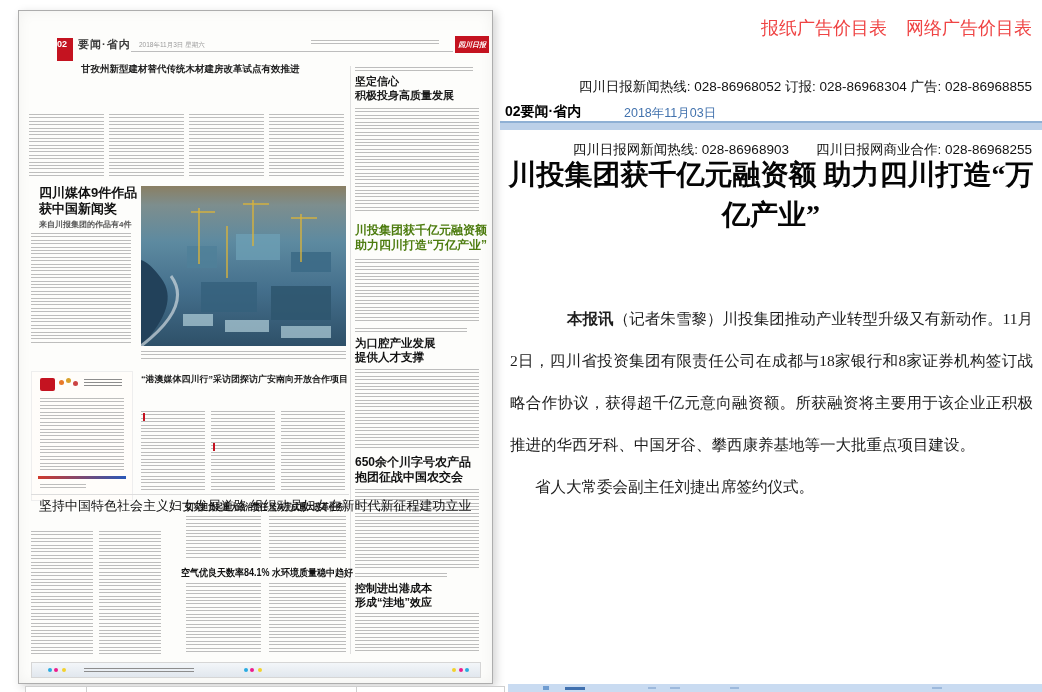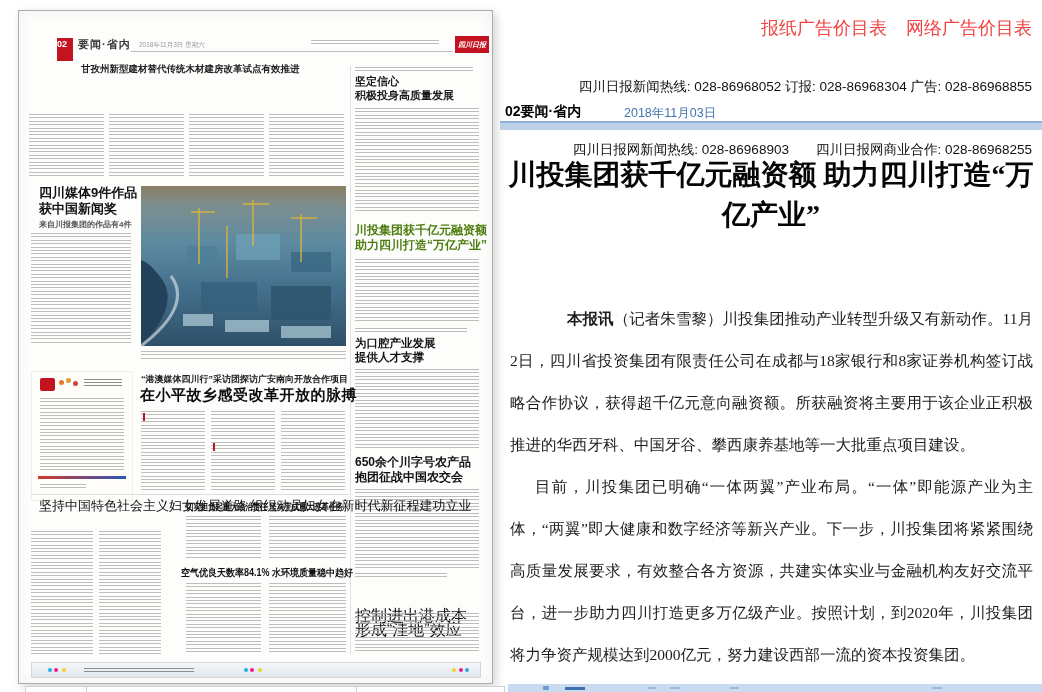--- a/index.html
+++ b/index.html
@@ -45,21 +45,21 @@
   .np-mid-sim{top:400px;width:64px;height:82px;}
   .red-mark{width:2px;height:8px;background:#c41320;}
   .np-ct-head{left:336px;top:212px;font-size:12px;font-weight:bold;color:#4d7c0f;line-height:15px;}
   .np-ct-sim{left:336px;top:248px;width:124px;height:62px;}
   .np-kq-kicker{left:336px;top:317px;width:112px;height:5px;}
   .np-kq-head{left:336px;top:325px;font-size:11.5px;font-weight:bold;color:#111;line-height:14px;}
   .np-kq-sim{left:336px;top:358px;width:124px;height:82px;}
   .np-nc-head{left:336px;top:444px;font-size:12px;font-weight:bold;color:#111;line-height:15px;}
   .np-nc-sim{left:336px;top:478px;width:124px;height:80px;}
   .np-gk-kicker{left:336px;top:562px;width:92px;height:5px;}
-  .np-gk-head{left:336px;top:598px;font-size:16px;font-weight:normal;color:#111;line-height:14px;}
+  .np-gk-head{left:336px;top:570px;font-size:11px;font-weight:bold;color:#111;line-height:14px;}
   .np-gk-sim{left:336px;top:602px;width:124px;height:40px;}
   .np-divider{left:12px;top:483px;width:318px;height:1px;background:#ddd;}
   .np-fn-head{left:20px;top:488px;font-size:13px;font-weight:normal;color:#111;line-height:13px;white-space:nowrap;}
   .np-zz-head{left:167px;top:490px;font-size:9.5px;font-weight:bold;color:#111;white-space:nowrap;
     transform:scaleX(.78);transform-origin:left top;}
   .np-kg-head{left:162px;top:555px;font-size:10px;font-weight:bold;color:#111;white-space:nowrap;
     transform:scaleX(.9);transform-origin:left top;}
   .np-bottom-bar{left:12px;top:651px;width:448px;height:14px;
     background:linear-gradient(#f3f6f9,#e1e7ee);border:1px solid #d6d6d6;}
   .np-bottom-bar > *{position:absolute;}
@@ -160,21 +160,20 @@
     <div style="left:27px;top:8px;width:5px;height:5px;border-radius:50%;background:#e8792a;"></div>
     <div style="left:34px;top:6px;width:5px;height:5px;border-radius:50%;background:#d8a12c;"></div>
     <div style="left:41px;top:9px;width:5px;height:5px;border-radius:50%;background:#c44;"></div>
     <div style="left:52px;top:7px;width:38px;height:8px;" class="sim-dk"></div>
     <div style="left:8px;top:26px;width:84px;height:72px;" class="sim"></div>
     <div style="left:6px;top:104px;width:88px;height:3px;background:linear-gradient(90deg,#d03a2c,#2a58b8);"></div>
     <div style="left:8px;top:112px;width:46px;height:5px;" class="sim"></div>
   </div>
 
   <div class="np-xp-kicker">“港澳媒体四川行”采访团探访广安南向开放合作项目</div>
-  <div class="np-xp-head">在小平故乡感受改革开放的脉搏</div>
   <div class="np-mid-sim sim" style="left:122px;"></div>
   <div class="np-mid-sim sim" style="left:192px;"></div>
   <div class="np-mid-sim sim" style="left:262px;"></div>
   <div class="red-mark" style="left:124px;top:402px;"></div>
   <div class="red-mark" style="left:194px;top:432px;"></div>
 
   <div class="np-ct-head ml">川投集团获千亿元融资额
 助力四川打造“万亿产业”</div>
   <div class="np-ct-sim sim"></div>
   <div class="np-kq-kicker sim"></div>
@@ -226,21 +225,20 @@
 </div>
 
 <div class="section-label">02要闻·省内</div>
 <div class="section-date">2018年11月03日</div>
 <div class="blue-rule"></div>
 
 <h1 class="art-title">川投集团获千亿元融资额 助力四川打造“万亿产业”</h1>
 
 <div class="art-body">
   <p class="p1"><b>本报讯</b><span>（记者朱雪黎）川投集团推动产业转型升级又有新动作。11月2日，四川省投资集团有限责任公司在成都与18家银行和8家证券机构签订战略合作协议，获得超千亿元意向融资额。所获融资将主要用于该企业正积极推进的华西牙科、中国牙谷、攀西康养基地等一大批重点项目建设。</span></p>
-  <p class="p2">目前，川投集团已明确“一体两翼”产业布局。“一体”即能源产业为主体，“两翼”即大健康和数字经济等新兴产业。下一步，川投集团将紧紧围绕高质量发展要求，有效整合各方资源，共建实体实业与金融机构友好交流平台，进一步助力四川打造更多万亿级产业。按照计划，到2020年，川投集团将力争资产规模达到2000亿元，努力建设西部一流的资本投资集团。</p>
   <p class="p3">省人大常委会副主任刘捷出席签约仪式。</p>
 </div>
 
 <div class="rb-footer">
   <span style="left:35px;top:2px;width:6px;height:4px;background:#6f9cd1;"></span>
   <span style="left:57px;top:3px;width:20px;height:3px;"></span>
   <span style="left:140px;top:3px;width:8px;height:2px;background:#9db9dc;"></span>
   <span style="left:162px;top:3px;width:10px;height:2px;background:#9db9dc;"></span>
   <span style="left:222px;top:3px;width:9px;height:2px;background:#9db9dc;"></span>
   <span style="left:424px;top:3px;width:10px;height:2px;background:#9db9dc;"></span>

